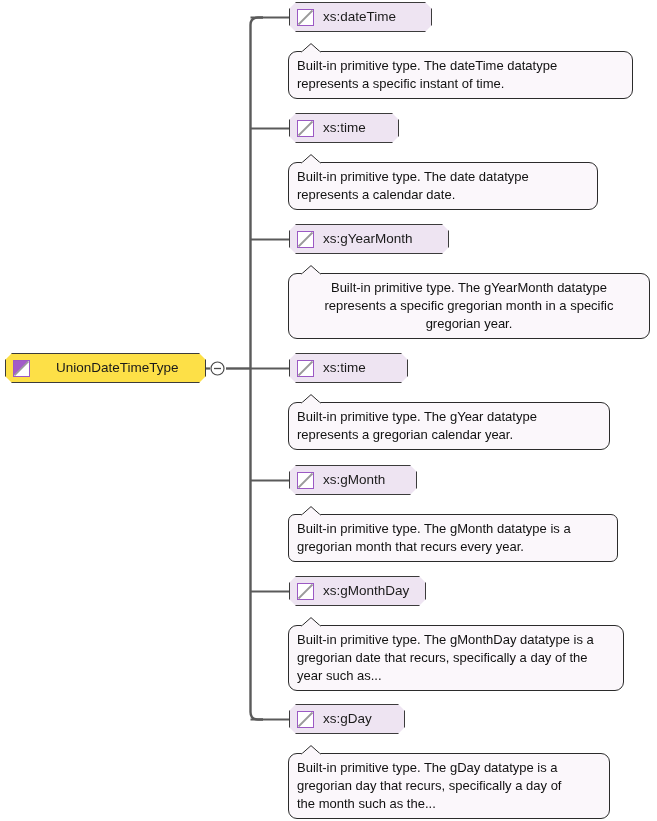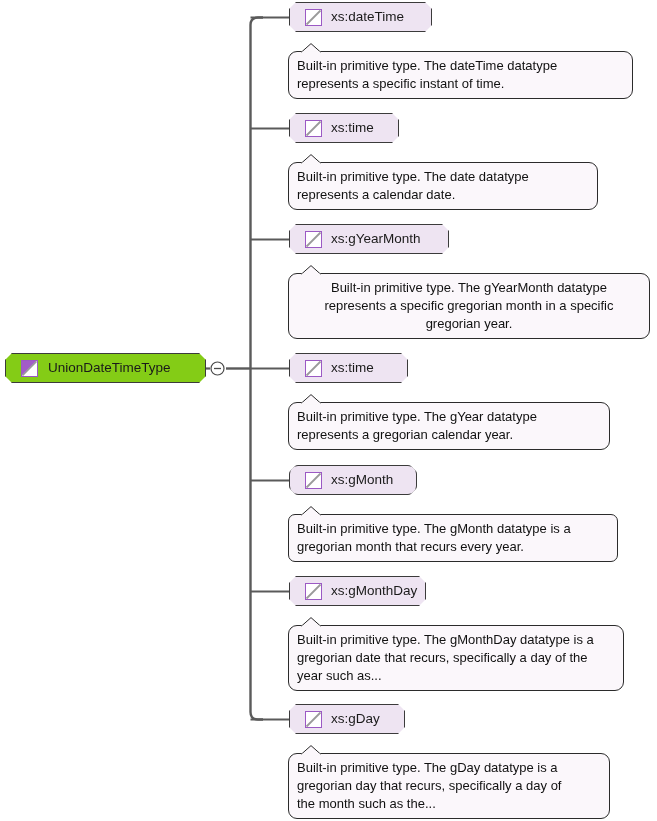--- a/index.html
+++ b/index.html
@@ -33,36 +33,37 @@
 
   
   .node {
     position: absolute;
     box-sizing: border-box;
     height: 30px;
     background: #eee4f2;
     border: 1px solid #3b3b3b;
     display: flex;
     align-items: center;
-    padding-left: 15px;
+    padding-left: 7px;
     padding-right: 12px;
     -webkit-clip-path: polygon(7px 0, calc(100% - 7px) 0, 100% 7px, 100% calc(100% - 7px), calc(100% - 7px) 100%, 7px 100%, 0 calc(100% - 7px), 0 7px);
     clip-path: polygon(7px 0, calc(100% - 7px) 0, 100% 7px, 100% calc(100% - 7px), calc(100% - 7px) 100%, 7px 100%, 0 calc(100% - 7px), 0 7px);
   }
   .node .node-label {
     font-size: 13.5px;
     color: #1a1a1a;
     white-space: nowrap;
     line-height: 1;
     margin-left: 9px;
   }
 
   
   .node.root {
-    background: #84cc16;
+    background: #fde047;
+    gap: 16px;
   }
   .node.root .node-label {
     margin-left: 10px;
   }
 
   
   .icon-simple {
     width: 17px;
     height: 17px;
     flex: 0 0 17px;
@@ -211,21 +212,21 @@
   </div>
   <div class="annot" style="left:288px; top:402px; width:322px;">
     <svg class="tail" viewBox="0 0 22 10" width="22" height="10">
       <path d="M 1 9.5 L 11 0.6 L 21 9.5" fill="#fbf7fb" stroke="#2b2b2b" stroke-width="1"></path>
       <path d="M 1.5 9.6 L 20.5 9.6" stroke="#fbf7fb" stroke-width="2"></path>
     </svg>
     <span class="annot-text">Built-in primitive type. The gYear datatype
 represents a gregorian calendar year.</span>
   </div>
 
-  <div class="node" style="left:289px; top:465px; width:128px;border-radius:9px;">
+  <div class="node" style="left:289px; top:465px; width:128px;">
     <span class="icon-simple">
       <svg width="17" height="17" viewBox="0 0 17 17">
         <rect x="0.5" y="0.5" width="16" height="16" fill="#ffffff" stroke="#9b59c4" stroke-width="1"></rect>
         <line x1="1.5" y1="15.5" x2="15.5" y2="1.5" stroke="#9a9a9a" stroke-width="1.8"></line>
       </svg>
     </span>
     <span class="node-label">xs:gMonth</span>
   </div>
   <div class="annot" style="left:288px; top:514px; width:330px;border-radius:7px;">
     <svg class="tail" viewBox="0 0 22 10" width="22" height="10">

